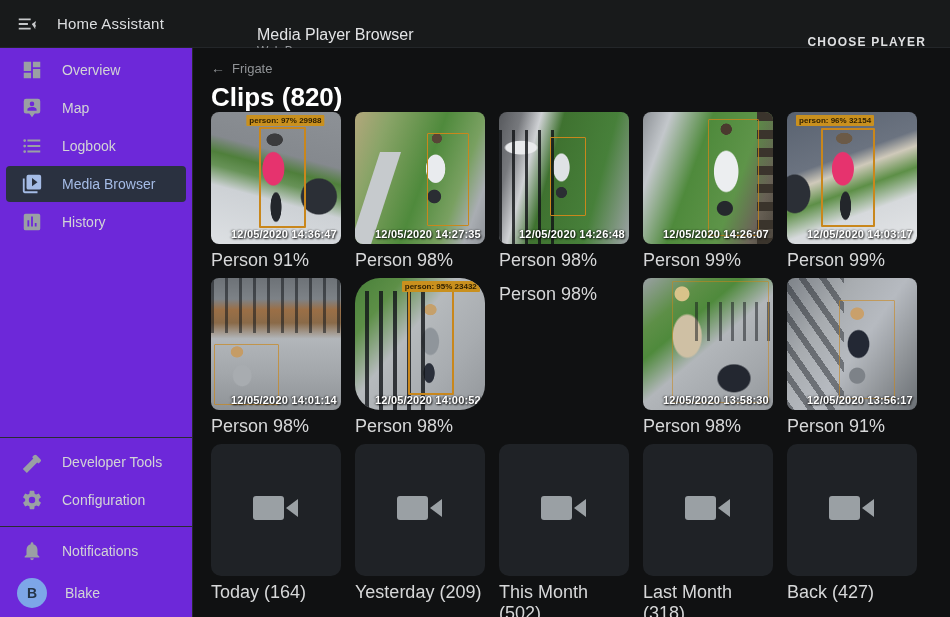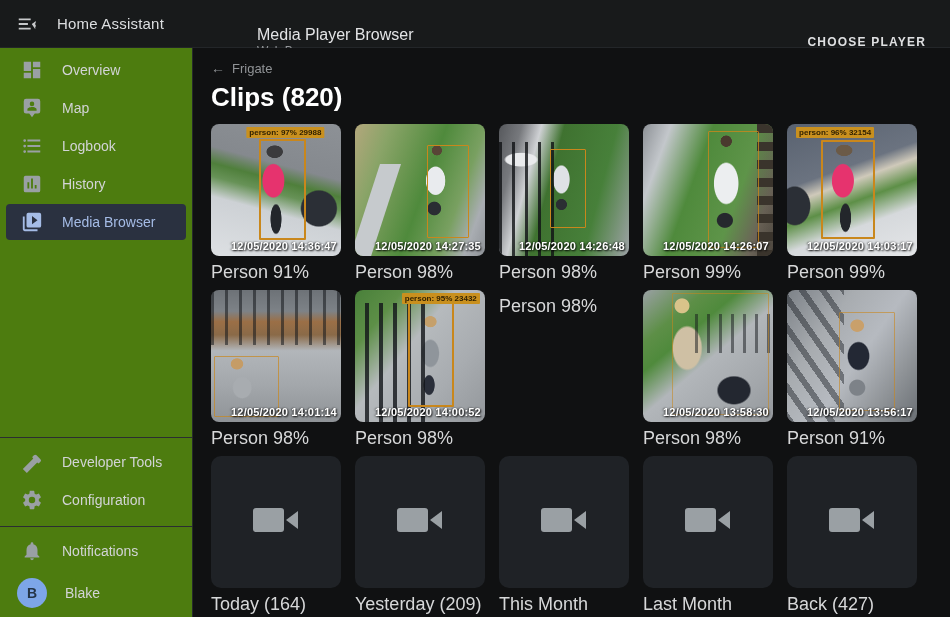--- a/index.html
+++ b/index.html
@@ -15,40 +15,40 @@
   .topbar-main { flex:1; display:flex; align-items:center;margin-top:36px; }
   .media-title-block { padding-left:64px; }
   .media-title { color:#e3e4e6; font-size:16px; line-height:19px; }
   .media-subtitle { color:#939699; font-size:12px; line-height:14px; }
   .choose-player { margin-left:auto; margin-right:16px; color:#dfe0e2; font-size:12px; font-weight:600; letter-spacing:1.2px; cursor:pointer; padding:6px 8px; }
 
   
   .body-row { flex:1; display:flex; min-height:0; }
 
   
-  .sidebar { width:193px; flex:0 0 193px; background:#4d7c0f; border-right:1px solid #26292c; display:flex; flex-direction:column; padding-top:4px; }
+  .sidebar { width:193px; flex:0 0 193px; background:#6d28d9; border-right:1px solid #26292c; display:flex; flex-direction:column; padding-top:4px; }
   .side-item { height:36px; display:flex; align-items:center; gap:18px; padding-left:14px; margin:0 6px 2px 6px; border-radius:4px; cursor:pointer; }
   .side-item .icon { width:24px; height:24px; flex:0 0 24px; display:flex; align-items:center; justify-content:center; }
   .side-item .icon svg { fill:#9aa0a4; }
   .side-label { color:#d2d4d6; font-size:14px; font-weight:500; }
   .side-item.active { background:#2a3140; }
   .side-item.active svg { fill:#a5bce6; }
   .side-item.active .side-label { color:#a5bce6; }
   .side-spacer { flex:1; }
   .side-divider { height:1px; background:#2b2e31; margin:6px 0; }
   .avatar { width:30px; height:30px; border-radius:50%; background:#7da6e8; color:#243447; font-size:14px; font-weight:700; display:flex; align-items:center; justify-content:center; flex:0 0 30px; margin-left:-3px; }
   .user-item { height:44px; }
 
   
   .main { flex:1; display:flex; flex-direction:column; padding:12px 0 0 18px; overflow:hidden; background:#101112; }
   .breadcrumb { display:flex; align-items:center; gap:7px; color:#909396; font-size:13px; cursor:pointer; height:16px; }
   .breadcrumb .arrow { font-size:14px; }
   .page-title { color:#fff; font-size:26px; font-weight:700; margin-top:6px; line-height:30px; }
 
-  .grid { margin-top:12px; display:grid; grid-template-columns:repeat(5,130px); column-gap:14px; row-gap:12px; }
+  .grid { margin-top:0; display:grid; grid-template-columns:repeat(5,130px); column-gap:14px; row-gap:12px; }
   .card { width:130px; cursor:pointer; }
   .thumb { width:130px; height:132px; border-radius:8px; position:relative; overflow:hidden; background:#2a2d30; }
   .caption { margin-top:6px; height:16px; color:#d7d8d9; font-size:18px; }
 
   .ts { position:absolute; left:20px; bottom:4px; z-index:3; color:#fff; font-size:11px; font-weight:700; letter-spacing:.2px; text-shadow:1px 1px 2px rgba(0,0,0,.95), -1px 0 2px rgba(0,0,0,.6); white-space:nowrap; }
   .det-tag { position:absolute; top:3px; z-index:3; background:#c9901e; color:#2e1f00; font-size:8px; font-weight:700; padding:1px 3px; border-radius:1px; white-space:nowrap; }
   .bbox { display:none; position:absolute; z-index:2; border:2px solid #c9871c; border-radius:1px; }
 
   
   .folder-thumb { width:130px; height:132px; border-radius:10px; background:#1f2226; display:flex; align-items:center; justify-content:center; }
@@ -88,21 +88,21 @@
     linear-gradient(160deg, #596270 0%, #6b7380 36%, #cfc9ba 45%, #5d8f47 57%, #d6d9dc 72%, #e4e6e8 100%); }
   .scene-6 { background:
     radial-gradient(ellipse 10px 9px at 20% 56%, #c59c66 0%, #c59c66 58%, transparent 66%),
     radial-gradient(ellipse 15px 17px at 24% 74%, #a8acb0 0%, #a8acb0 58%, transparent 66%),
     linear-gradient(180deg, #6d7277 0%, #7d8287 16%, #9b6f46 24%, #8a6a48 34%, #b2b6ba 46%, #a3a7ab 72%, #8f9397 100%); }
   .scene-6::after { content:""; position:absolute; z-index:1; left:0; top:0; width:100%; height:42%; background:repeating-linear-gradient(90deg, rgba(20,23,27,.55) 0 3px, transparent 3px 14px); }
   .scene-7 { background:
     radial-gradient(ellipse 10px 9px at 58% 24%, #c5a06b 0%, #c5a06b 58%, transparent 66%),
     radial-gradient(ellipse 14px 22px at 58% 48%, #8f959b 0%, #8f959b 58%, transparent 66%),
     radial-gradient(ellipse 9px 16px at 57% 72%, #2a2f3a 0%, #2a2f3a 58%, transparent 66%),
-    linear-gradient(130deg, #49803a 0%, #5d8f47 20%, #b6babd 42%, #a8acb0 70%, #93979b 100%); }
+    linear-gradient(130deg, #49803a 0%, #5d8f47 20%, #b6babd 42%, #a8acb0 70%, #93979b 100%); border-radius: 25px; }
   .scene-7::after { content:""; position:absolute; z-index:1; left:8%; top:10%; width:50%; height:90%; background:repeating-linear-gradient(90deg, rgba(17,20,24,.8) 0 4px, transparent 4px 14px); }
   .scene-8 { background:
     radial-gradient(ellipse 12px 12px at 30% 16%, #b98f5f 0%, #b98f5f 58%, transparent 66%),
     radial-gradient(ellipse 21px 32px at 34% 48%, #24272c 0%, #24272c 60%, transparent 67%),
     radial-gradient(ellipse 11px 16px at 36% 80%, #1d2026 0%, #1d2026 58%, transparent 66%),
     linear-gradient(130deg, #8f9397 0%, #b2b6ba 34%, #5d8f47 48%, #4f8a3c 56%, #a8acb0 72%, #9aa0a4 100%); }
   .scene-8::after { content:""; position:absolute; z-index:1; right:0; top:0; width:30%; height:100%; background:repeating-linear-gradient(65deg, rgba(30,34,40,.4) 0 6px, transparent 6px 18px); }
   .scene-9 { background:
     radial-gradient(ellipse 12px 12px at 30% 12%, #d9c38a 0%, #d9c38a 58%, transparent 66%),
     radial-gradient(ellipse 23px 34px at 34% 44%, #cfc0a4 0%, #cfc0a4 60%, transparent 67%),
@@ -180,36 +180,36 @@
 
   <div class="side-item">
     <span class="icon">
               <svg width="22" height="22" viewBox="0 0 24 24">
                 <path d="M7 5h14v2H7V5m0 8v-2h14v2H7M4 4.5A1.5 1.5 0 0 1 5.5 6 1.5 1.5 0 0 1 4 7.5 1.5 1.5 0 0 1 2.5 6 1.5 1.5 0 0 1 4 4.5m0 6A1.5 1.5 0 0 1 5.5 12 1.5 1.5 0 0 1 4 13.5 1.5 1.5 0 0 1 2.5 12 1.5 1.5 0 0 1 4 10.5M7 19v-2h14v2H7m-3-2.5A1.5 1.5 0 0 1 5.5 18 1.5 1.5 0 0 1 4 19.5 1.5 1.5 0 0 1 2.5 18 1.5 1.5 0 0 1 4 16.5Z"></path>
               </svg>
             </span>
     <span class="side-label">Logbook</span>
   </div>
 
+  <div class="side-item active">
+    <span class="icon">
+              <svg width="22" height="22" viewBox="0 0 24 24">
+                <path d="M4 6H2v14a2 2 0 0 0 2 2h14v-2H4V6m16-4H8a2 2 0 0 0-2 2v12a2 2 0 0 0 2 2h12a2 2 0 0 0 2-2V4a2 2 0 0 0-2-2m-8 12.5v-9l6 4.5-6 4.5Z"></path>
+              </svg>
+            </span>
+    <span class="side-label">Media Browser</span>
+  </div>
+
   <div class="side-item">
     <span class="icon">
               <svg width="22" height="22" viewBox="0 0 24 24">
                 <path d="M5 3h14a2 2 0 0 1 2 2v14a2 2 0 0 1-2 2H5a2 2 0 0 1-2-2V5a2 2 0 0 1 2-2m2 7v7h2v-7H7m4-4v11h2V6h-2m4 7v4h2v-4h-2Z"></path>
               </svg>
             </span>
     <span class="side-label">History</span>
-  </div>
-
-  <div class="side-item active">
-    <span class="icon">
-              <svg width="22" height="22" viewBox="0 0 24 24">
-                <path d="M4 6H2v14a2 2 0 0 0 2 2h14v-2H4V6m16-4H8a2 2 0 0 0-2 2v12a2 2 0 0 0 2 2h12a2 2 0 0 0 2-2V4a2 2 0 0 0-2-2m-8 12.5v-9l6 4.5-6 4.5Z"></path>
-              </svg>
-            </span>
-    <span class="side-label">Media Browser</span>
   </div>
 </div>
       <div class="side-spacer"></div>
       <div class="side-divider"></div>
       <div id="side-bottom">
   <div class="side-item">
     <span class="icon">
               <svg width="22" height="22" viewBox="0 0 24 24">
                 <path d="M2 19.63 13.43 8.2l-.71-.7a1 1 0 0 1 0-1.42l1.42-1.41a2 2 0 0 1 2.82 0l4.25 4.24a2 2 0 0 1 0 2.83l-1.42 1.41a1 1 0 0 1-1.41 0l-.71-.7L6.37 24 2 19.63Z"></path>
               </svg>

